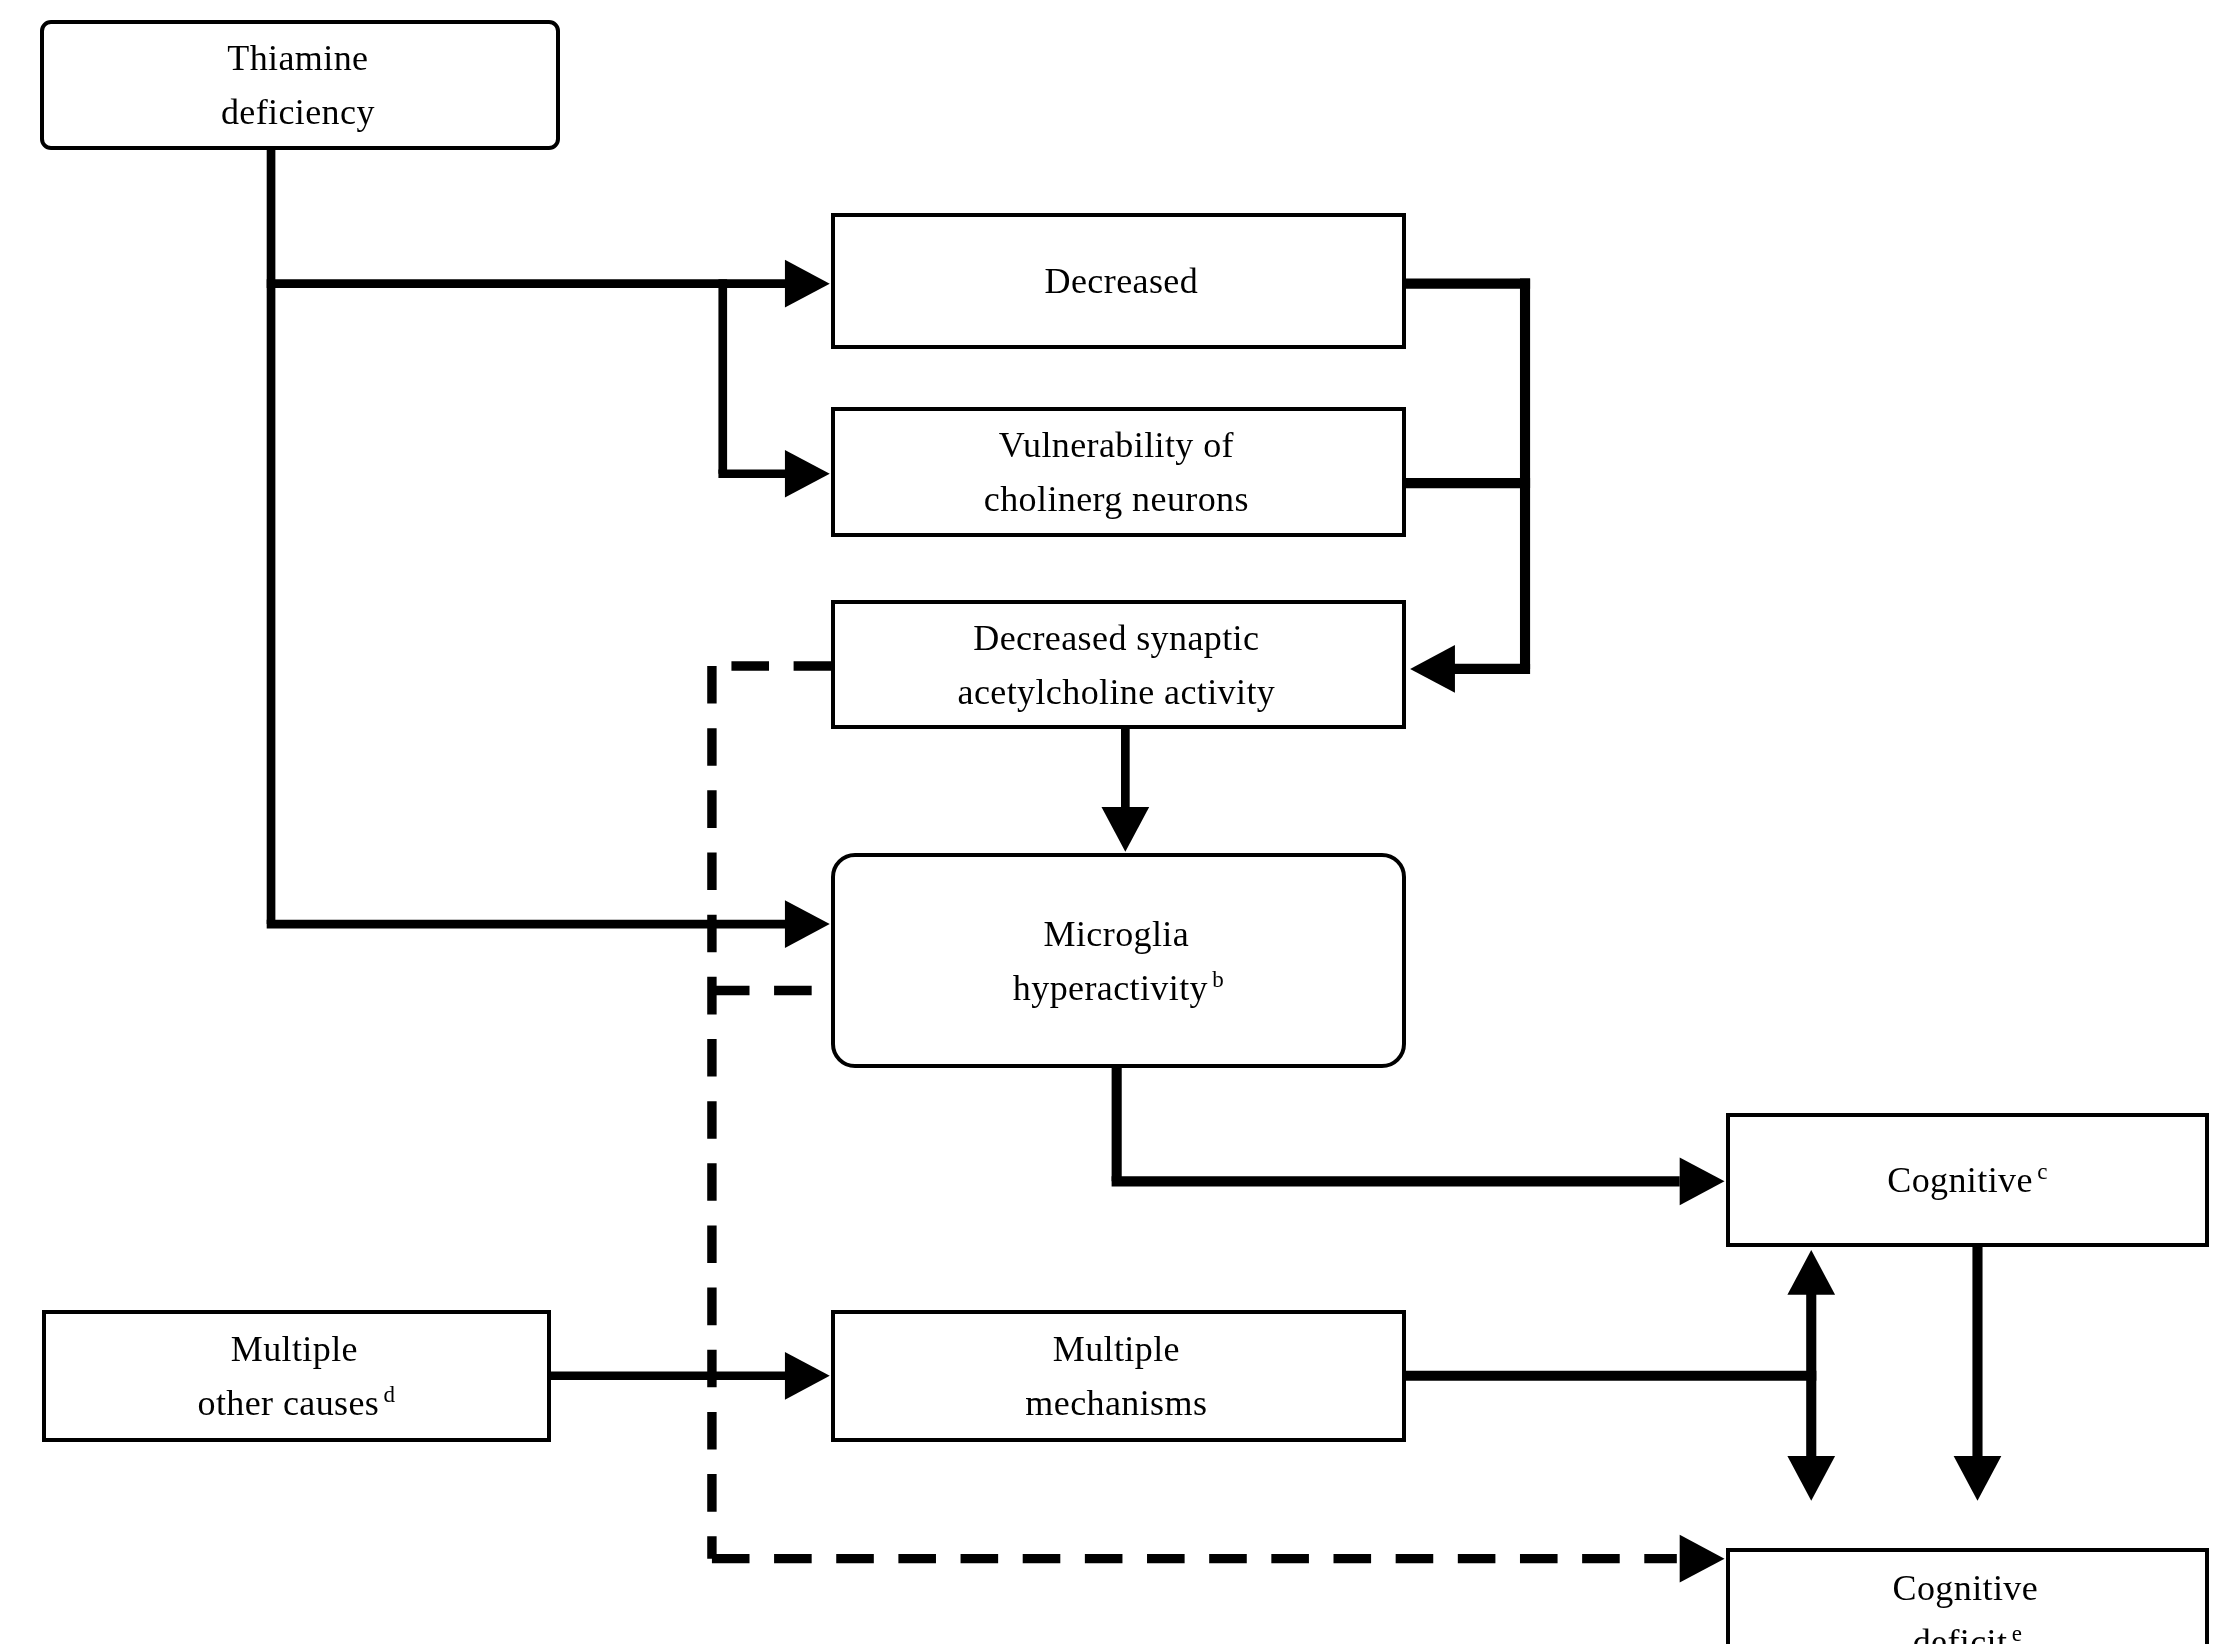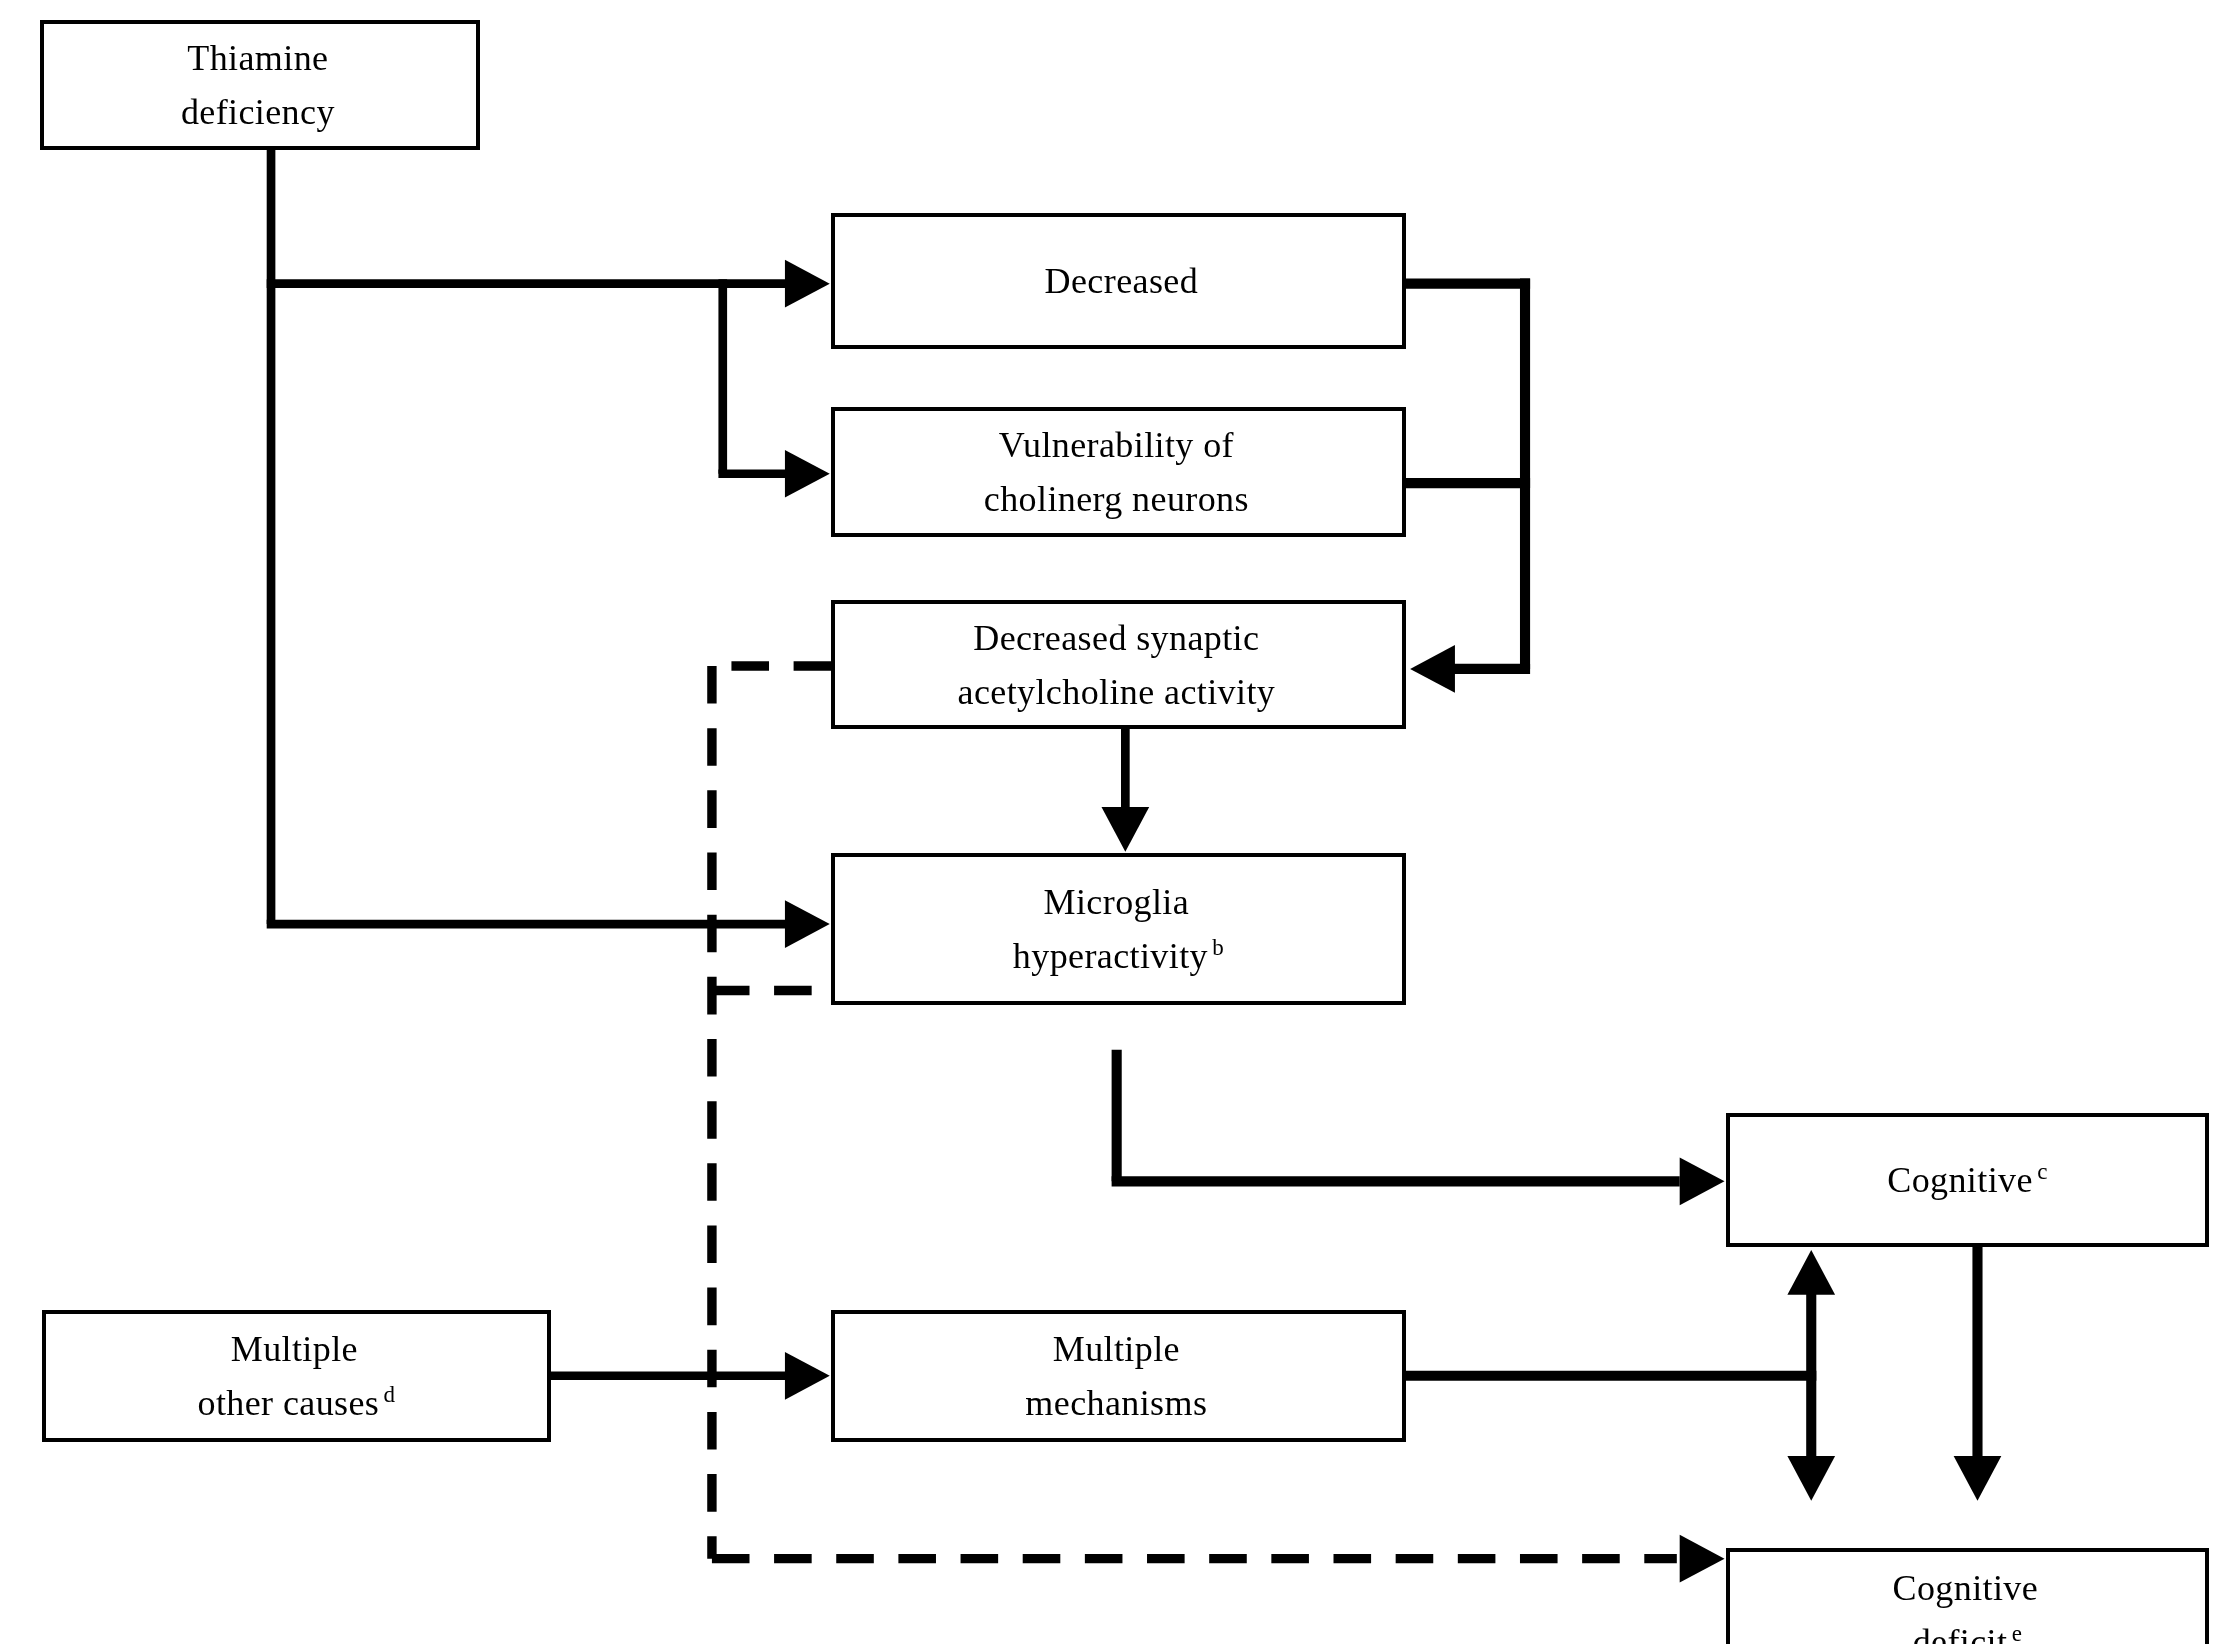--- a/index.html
+++ b/index.html
@@ -46,25 +46,25 @@
   }
   .node .nline {
     white-space: nowrap;
   }
   .node sup {
     font-size: 23px;
     line-height: 0;
     margin-left: 4.3px;
   }
   
-  #n-thiamine  { left: 40px;   top: 20px;   width: 440px; height: 130px; }
+  #n-thiamine  { left: 40px;   top: 20px;   width: 520px; height: 130px; border-radius: 11px; }
   #n-ach       { left: 831px; top: 213px;  width: 575px; height: 136px; padding-left: 10px; }
   #n-vuln      { left: 831px; top: 407px;  width: 575px; height: 130px; }
   #n-syn       { left: 831px; top: 600px;  width: 575px; height: 129px; }
-  #n-micro     { left: 831px; top: 853px; width: 575px; height: 152px; }
+  #n-micro     { left: 831px; top: 853px; width: 575px; height: 215px; border-radius: 24px; }
   #n-delirium  { left: 1726px; top: 1113px; width: 483px; height: 134px; }
   #n-causes    { left: 42px;   top: 1310px; width: 509px; height: 132px; }
   #n-mech      { left: 831px; top: 1310px; width: 575px; height: 132px; }
   #n-cog       { left: 1726px; top: 1504px; width: 483px; height: 134px; margin-top: 44px; }
 </style>
 </head>
 <body>
 
 <div class="canvas">
 

